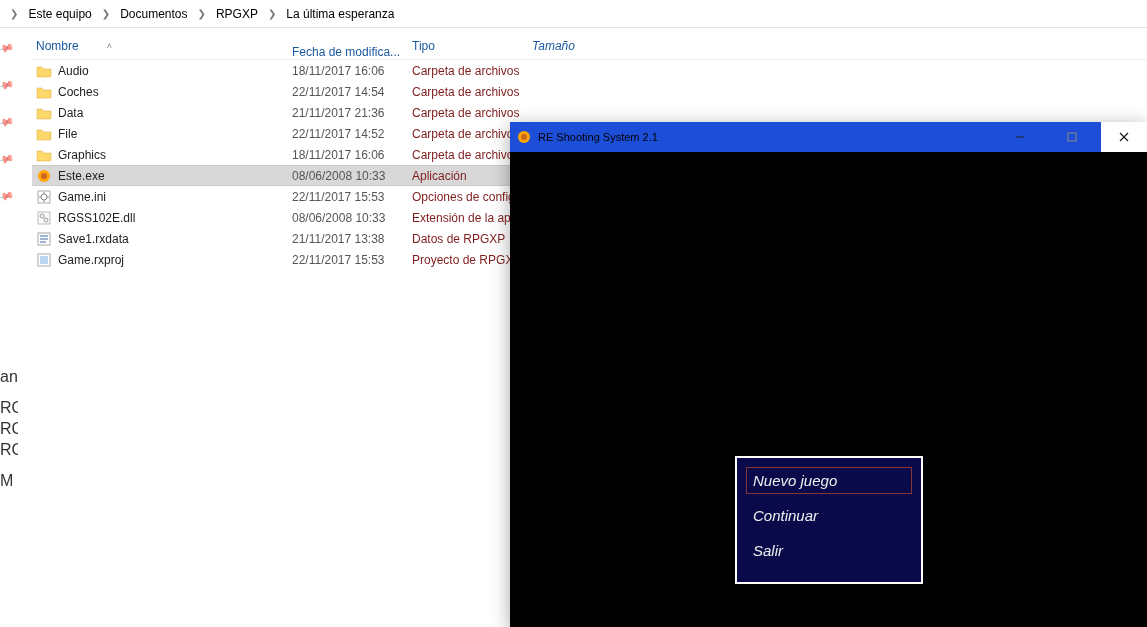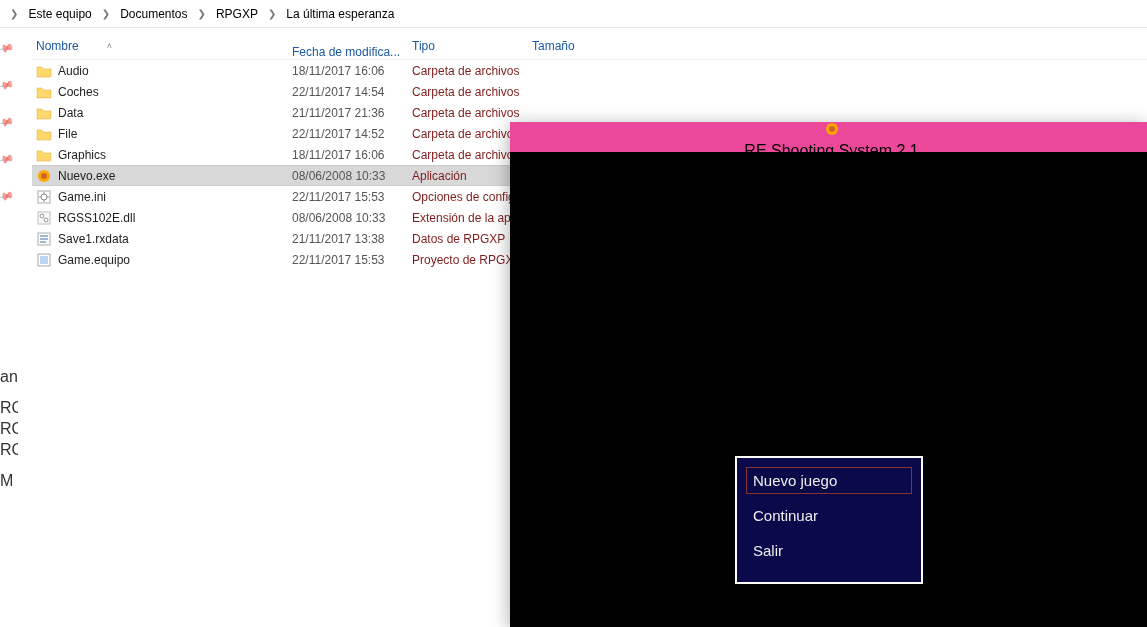--- a/index.html
+++ b/index.html
@@ -62,21 +62,21 @@
     display: flex;
     color: #1b5aa0;
     font-size: 12px;
     height: 28px;
     align-items: center;
     border-bottom: 1px solid #eee;
   }
   .col-name { width: 260px; padding-left: 4px; display:flex; align-items:center; gap:28px;}
   .col-date { width: 120px; margin-top: 12px; }
   .col-type { width: 120px; }
-  .col-size { width: 100px; }
+  .col-size { width: 100px; font-style: italic; }
   .sort-caret { font-size: 9px; color: #888; }
 
   .rows { }
   .row {
     display: flex;
     height: 21px;
     align-items: center;
     font-size: 12px;
     color: #222;
   }
@@ -108,28 +108,27 @@
     top: 122px;
     width: 637px;
     height: 505px;
     background: #000;
     box-shadow: 0 4px 18px rgba(0,0,0,0.35);
     display: flex;
     flex-direction: column;
   }
   .titlebar {
     height: 30px;
-    background: #ec4899;
+    background: #1d4ed8;
     display: flex;
     align-items: center;
     padding-left: 6px;
     color: #000;
-    font-size: 16px;
+    font-size: 11px;
     gap: 6px;
-    flex-direction: column;
   }
   .titlebar .spacer { flex: 1; }
   .winbtn {
     width: 46px;
     height: 30px;
     display: flex;
     align-items: center;
     justify-content: center;
     color: #222;
     font-size: 11px;
@@ -146,20 +145,21 @@
     left: 225px;
     top: 304px;
     width: 188px;
     height: 128px;
     background: #0a0a4a;
     border: 2px solid #fff;
     padding: 10px 10px;
     display: flex;
     flex-direction: column;
     gap: 10px;
+    font-style: italic;
   }
   .menu-item {
     color: #eee;
     font-size: 15px;
     font-family: "Segoe UI Light", "Arial Narrow", sans-serif;
     font-weight: 300;
     padding: 4px 6px;
   }
   .menu-item.selected {
     outline: 1px solid #883333;
@@ -265,21 +265,21 @@
           <div class="cell-size"></div>
         </div>
         <div class="row selected">
           <div class="cell-name">
             <span class="ico">
               <svg width="16" height="16" viewBox="0 0 16 16">
                 <circle cx="8" cy="8" r="6" fill="orange"></circle>
                 <circle cx="8" cy="8" r="3" fill="#c62"></circle>
               </svg>
             </span>
-            <span>Nuevo.exe</span>
+            <span>Este.exe</span>
           </div>
           <div class="cell-date">08/06/2008 10:33</div>
           <div class="cell-type">Aplicación</div>
           <div class="cell-size"></div>
         </div>
         <div class="row">
           <div class="cell-name">
             <span class="ico">
               <svg width="16" height="16" viewBox="0 0 16 16">
                 <rect x="2" y="2" width="12" height="12" fill="#fff" stroke="#aaa"></rect>
@@ -323,21 +323,21 @@
           <div class="cell-size"></div>
         </div>
         <div class="row">
           <div class="cell-name">
             <span class="ico">
               <svg width="16" height="16" viewBox="0 0 16 16">
                 <rect x="2" y="2" width="12" height="12" fill="#fff" stroke="#aaa"></rect>
                 <rect x="4" y="4" width="8" height="8" fill="#bcd6ef"></rect>
               </svg>
             </span>
-            <span>Game.equipo</span>
+            <span>Game.rxproj</span>
           </div>
           <div class="cell-date">22/11/2017 15:53</div>
           <div class="cell-type">Proyecto de RPGXP</div>
           <div class="cell-size"></div>
         </div>
       </div>
   </div>
 </div>
 
 <div class="sidebar-frag" id="sidefrag">

